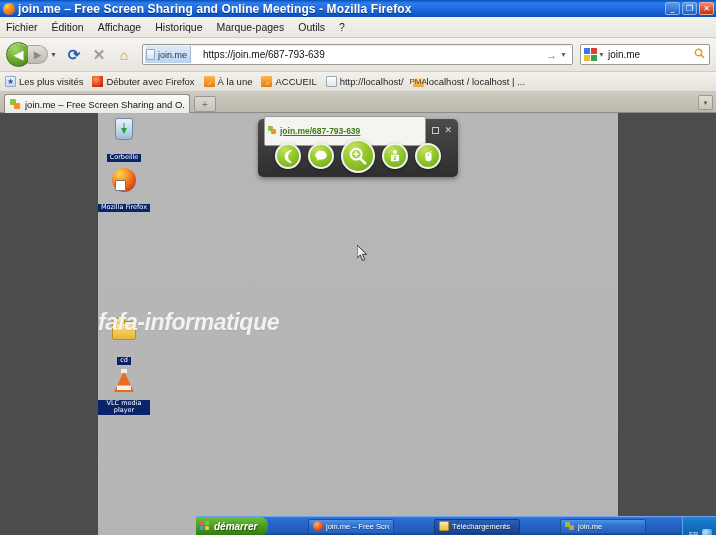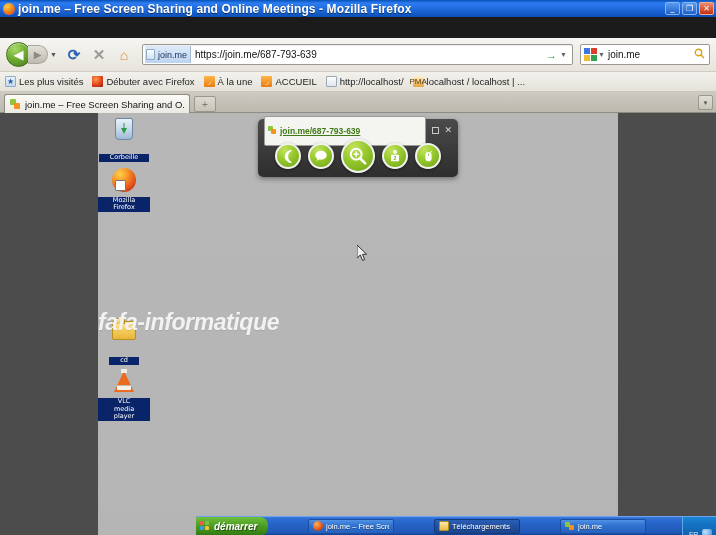--- a/index.html
+++ b/index.html
@@ -81,21 +81,21 @@
     border-radius: 2px; display: flex; align-items: center; padding: 0 2px;
     box-shadow: inset 0 1px 1px #00000014; margin: 0 4px;
   }
   .id-chip {
     display: flex; align-items: center; height: 17px; padding: 0 3px 0 1px;
     background: linear-gradient(to bottom,#dfeaf8,#bcd4ef); border-right: 1px solid #9fb8d6;
   }
   .doc-ico { width: 9px; height: 11px; background: linear-gradient(to bottom,#fbfdff,#cfe0f3);
              border: 1px solid #8fa9c6; border-radius: 1px; margin-right: 3px; }
   .id-chip span { font-size: 9px; color: #15335c; }
-  .url-text { font-size: 10px; color: #111; margin-left: 4px; flex: 1; white-space: nowrap; }
+  .url-text { font-size: 10px; color: #111; margin-left: 12px; flex: 1; white-space: nowrap; }
   .url-go { color: #3a8f3a; font-size: 11px; padding: 0 3px; }
   .url-drop { color: #666; font-size: 7px; padding-right: 3px; }
 
   .searchbar {
     width: 130px; height: 21px; background: #fff; border: 1px solid #9b9891;
     border-radius: 2px; display: flex; align-items: center; padding: 0 2px;
   }
   .g-ico { width: 13px; height: 13px; position: relative; margin: 0 1px 0 1px; }
   .g-ico i { position: absolute; width: 6px; height: 6px; display: block; }
   .g-ico i:nth-child(1){ left:0; top:0; background:#3b77dd; }
@@ -164,21 +164,21 @@
   .desk-band {
     position: absolute; left: 0; top: 0; width: 100%; height: 422px;
     background: linear-gradient(to bottom,#b7b7b7 0%,#b5b5b5 99%, #b5b5b5 100%);
   }
 
   
   .dicon { position: absolute; width: 52px; text-align: center; }
   .dicon .gfx { width: 26px; height: 26px; margin: 0 auto 1px; position: relative; }
   .dicon .dlabel {
     font-size: 6.5px; line-height: 7.5px; color: #fff; background: #0a246a;
-    display: inline-block; padding: 0 11px; font-family: "DejaVu Sans", sans-serif;
+    display: inline-block; padding: 0 3px; font-family: "DejaVu Sans", sans-serif;
   }
   .ic-bin {
     width: 18px; height: 22px; margin: 2px auto 0;
     background: linear-gradient(to bottom,#e9f2fb 0%, #c3d7ea 55%, #9fbad4 100%);
     border: 1px solid #6d87a3; border-radius: 2px 2px 4px 4px;
     position: relative;
   }
   .ic-bin::after {
     content:''; position:absolute; left:3px; top:4px; width:10px; height:11px;
     background:#2f9b3f; clip-path: polygon(45% 0,45% 45%,20% 45%,50% 100%,80% 45%,55% 45%,55% 0);
@@ -331,20 +331,29 @@
         <div class="fx-logo"></div>
       </div>
     <div class="tb-title">join.me – Free Screen Sharing and Online Meetings - Mozilla Firefox</div>
     <div class="tb-buttons">
       <div class="tb-btn">_</div>
       <div class="tb-btn">❐</div>
       <div class="tb-btn close">✕</div>
     </div>
   </div>
 
+  <div class="menubar">
+    <span>Fichier</span>
+    <span>Édition</span>
+    <span>Affichage</span>
+    <span>Historique</span>
+    <span>Marque-pages</span>
+    <span>Outils</span>
+    <span>?</span>
+  </div>
 
   <div class="navbar">
     <div class="navgrp">
       <div class="btn-back">◀</div>
       <div class="btn-fwd">▶</div>
       <div class="nav-caret">▼</div>
     </div>
     <div class="btn-icon btn-reload">⟳</div>
     <div class="btn-icon btn-stop">✕</div>
     <div class="btn-icon btn-home">⌂</div>

